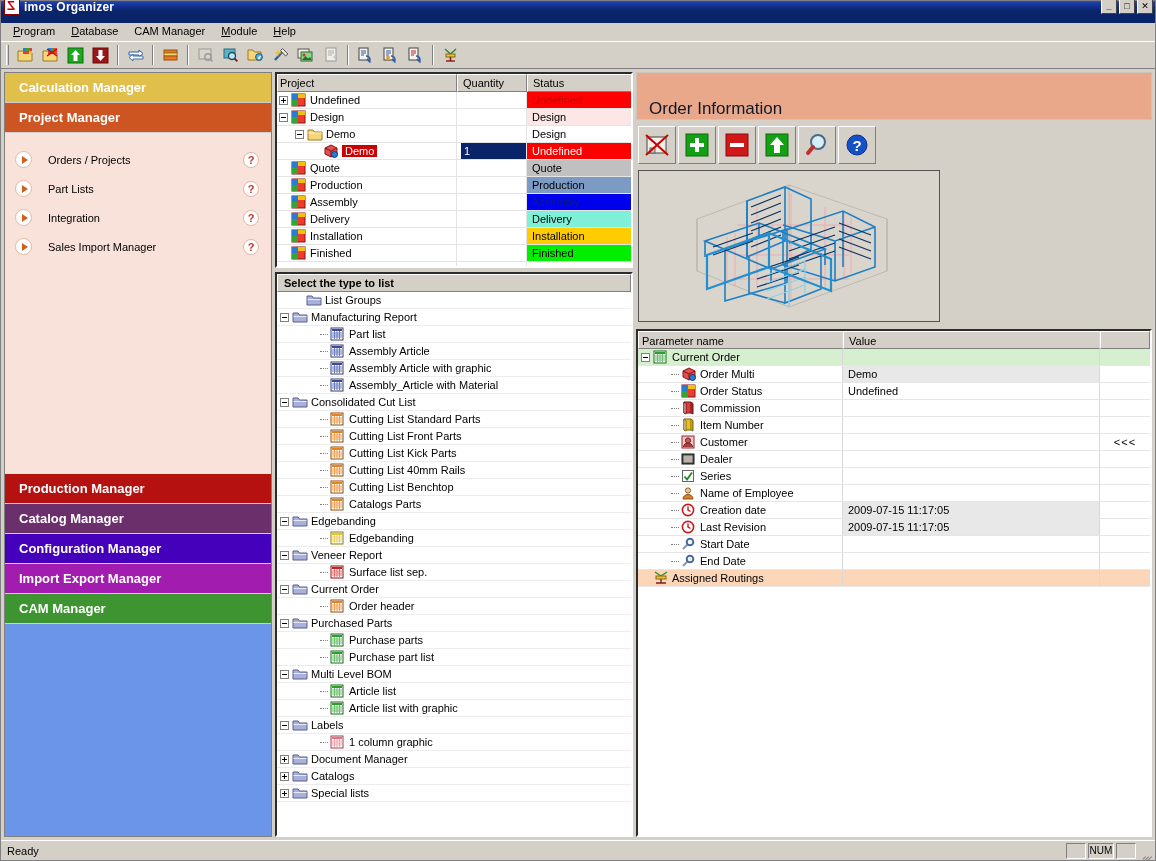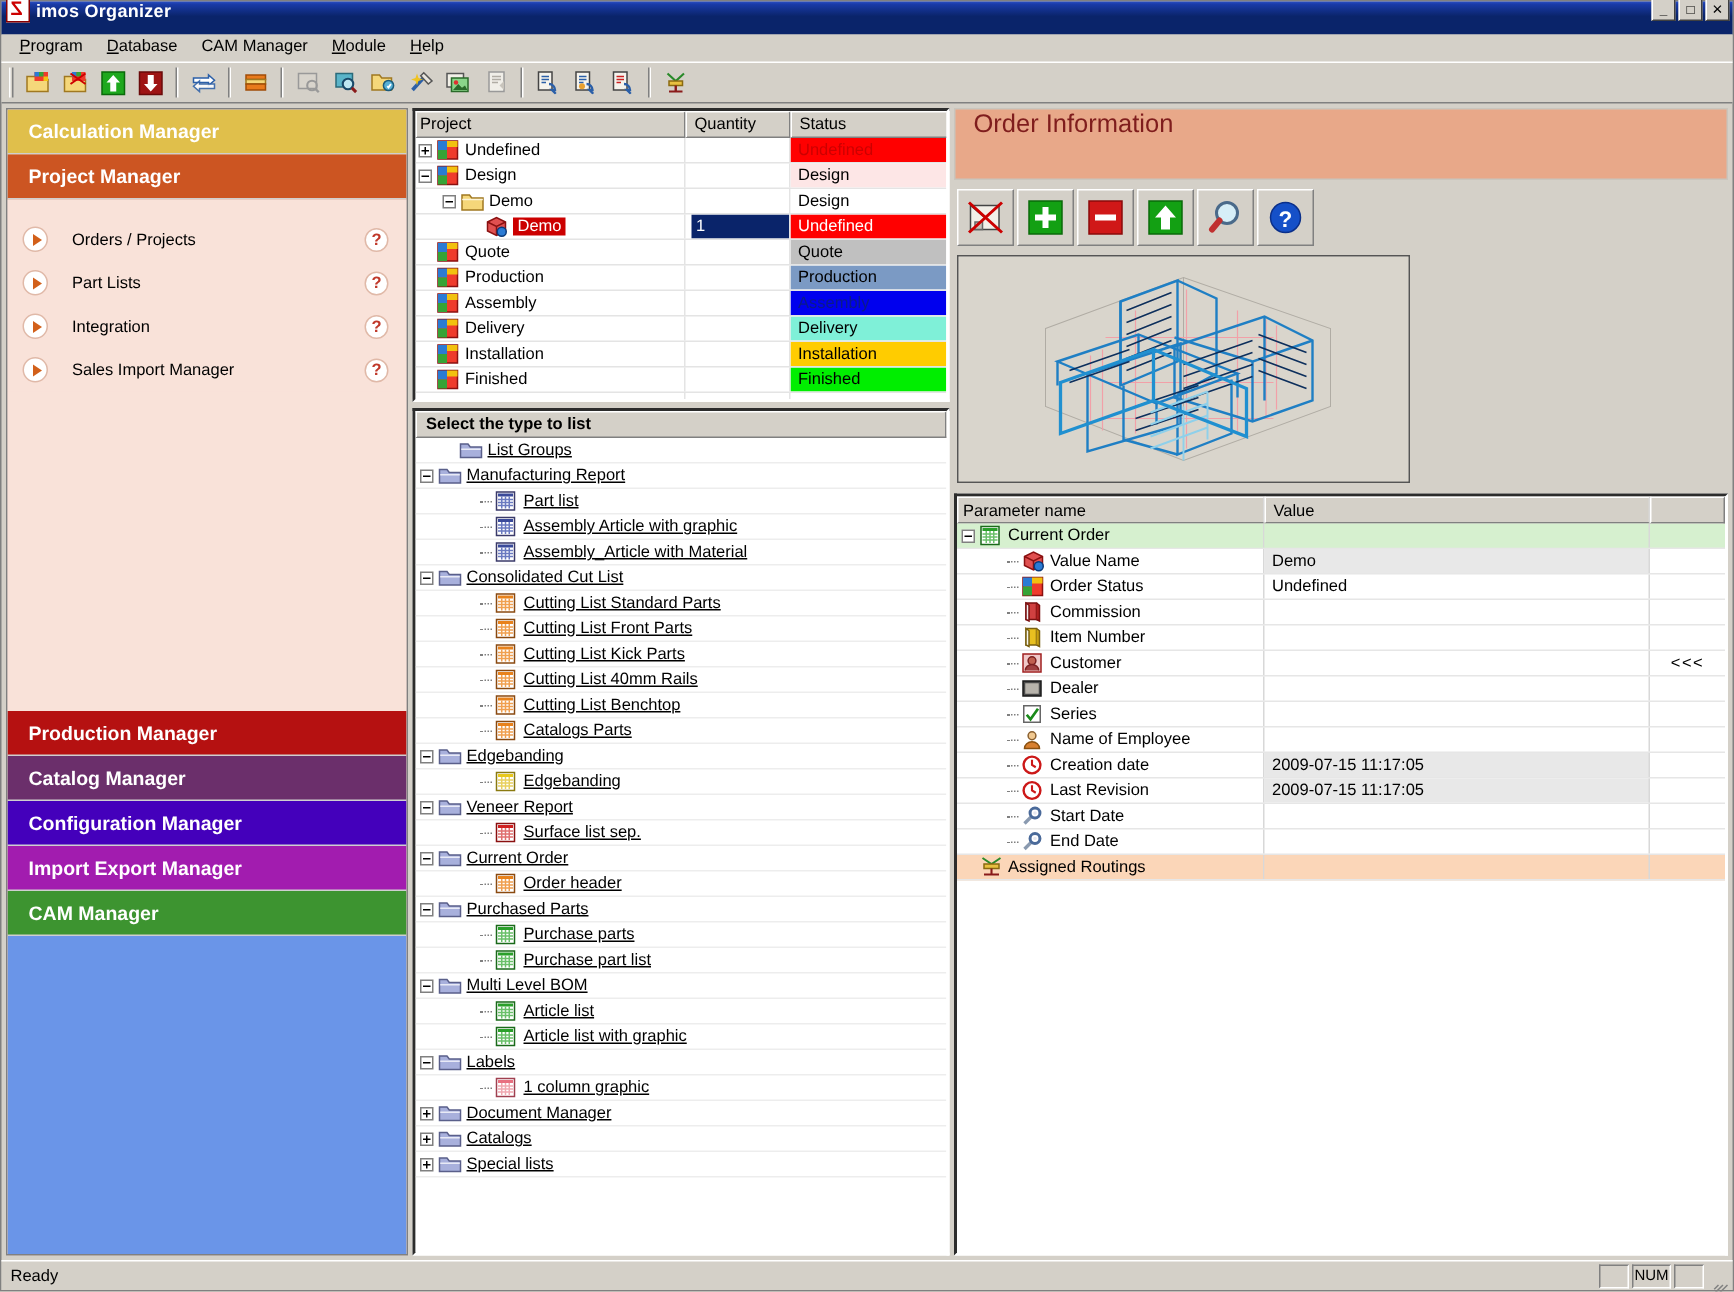--- a/index.html
+++ b/index.html
@@ -233,34 +233,34 @@
   
   .tl-head {
     flex: 0 0 18px; height: 18px; background: #d4d0c8;
     border-top: 1px solid #fff; border-left: 1px solid #fff;
     border-right: 1px solid #808080; border-bottom: 1px solid #808080;
     padding: 2px 0 0 6px; font-size: 11px; cursor: default; font-weight: bold;
   }
   .tl-body { flex: 1 1 auto; overflow: hidden; background: #fff; }
   .tl-row {
     height: 17px; display: flex; align-items: center;
-    border-bottom: 1px solid #ededed; padding-left: 3px; cursor: default; text-decoration: underline;
+    border-bottom: 1px solid #ededed; padding-left: 3px; cursor: default;
   }
 
   
   .right {
     flex: 1 1 auto; display: flex; flex-direction: column;
     margin-right: 3px; margin-bottom: 3px; min-width: 0;
   }
   .oi-head {
     height: 48px; flex: 0 0 48px;
     background: #e8a889;
     border: 1px solid #c9c5bd;
-    display: flex; align-items: flex-start; padding-left: 12px;
-    color: #7f1d1d; font-size: 17px; cursor: default;
+    display: flex; align-items: flex-end; padding-left: 12px;
+    color: #0f172a; font-size: 17px; cursor: default;
   }
   .oi-toolbar {
     height: 50px; flex: 0 0 50px;
     display: flex; align-items: center; gap: 2px;
     padding-left: 2px; background: #d4d0c8;
   }
   .oi-btn {
     width: 38px; height: 38px;
     background: #d4d0c8;
     border-top: 1px solid #fff; border-left: 1px solid #fff;
@@ -830,20 +830,34 @@
               <span class="dash"></span>
               <span class="ico">
                 <svg width="14" height="14" viewBox="0 0 14 14">
                   <rect x="1" y="1" width="12" height="12" fill="#fff" stroke="#3a3a6a"></rect>
                   <rect x="2" y="2" width="10" height="2" fill="#3a4a9a"></rect>
                   <path d="M4.5 4 L4.5 12 M7 4 L7 12 M9.5 4 L9.5 12" stroke="#6a7ac0"></path>
                   <path d="M2 6 h10 M2 8 h10 M2 10 h10" stroke="#6a7ac0"></path>
                 </svg>
               </span>
               <span class="lbl">Part list</span>
+            </div>
+            <div class="tl-row">
+              <span class="ind" style="width:28px"></span>
+              <span class="pm-sp"></span>
+              <span class="dash"></span>
+              <span class="ico">
+                <svg width="14" height="14" viewBox="0 0 14 14">
+                  <rect x="1" y="1" width="12" height="12" fill="#fff" stroke="#3a3a6a"></rect>
+                  <rect x="2" y="2" width="10" height="2" fill="#3a4a9a"></rect>
+                  <path d="M4.5 4 L4.5 12 M7 4 L7 12 M9.5 4 L9.5 12" stroke="#6a7ac0"></path>
+                  <path d="M2 6 h10 M2 8 h10 M2 10 h10" stroke="#6a7ac0"></path>
+                </svg>
+              </span>
+              <span class="lbl">Assembly Article</span>
             </div>
             <div class="tl-row">
               <span class="ind" style="width:28px"></span>
               <span class="pm-sp"></span>
               <span class="dash"></span>
               <span class="ico">
                 <svg width="14" height="14" viewBox="0 0 14 14">
                   <rect x="1" y="1" width="12" height="12" fill="#fff" stroke="#3a3a6a"></rect>
                   <rect x="2" y="2" width="10" height="2" fill="#3a4a9a"></rect>
                   <path d="M4.5 4 L4.5 12 M7 4 L7 12 M9.5 4 L9.5 12" stroke="#6a7ac0"></path>
@@ -1300,21 +1314,21 @@
                   <span class="ind" style="width:18px"></span>
                   <span class="pm-sp"></span>
                   <span class="dash"></span>
                   <span class="ico">
                     <svg width="16" height="15" viewBox="0 0 16 15">
                       <path d="M2 4 L8 1 L14 4 L14 10 L8 13 L2 10 Z" fill="#e05050" stroke="#8a1010"></path>
                       <path d="M2 4 L8 7 L14 4 M8 7 L8 13" stroke="#8a1010" fill="none"></path>
                       <circle cx="11.5" cy="10.5" r="3" fill="#2b7bd4" stroke="#0a3a7a"></circle>
                     </svg>
                   </span>
-                  <span class="lbl">Value Name</span>
+                  <span class="lbl">Order Multi</span>
                 </div>
               </div>
               <div class="p-val">Demo</div>
               <div class="p-extra"></div>
             </div>
             <div class="p-row">
               <div class="p-name">
                 <div class="tw">
                   <span class="ind" style="width:18px"></span>
                   <span class="pm-sp"></span>

